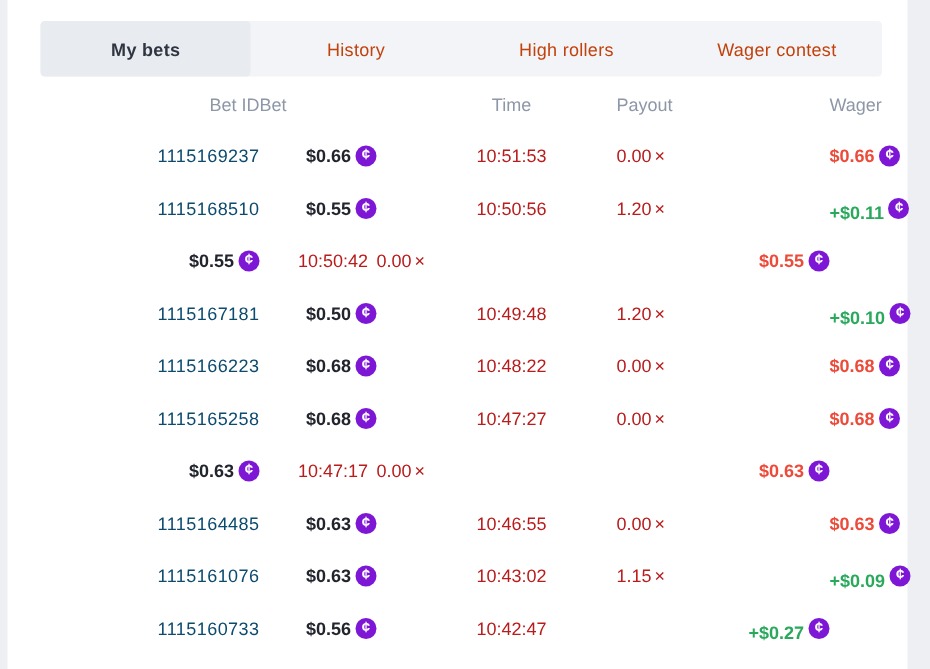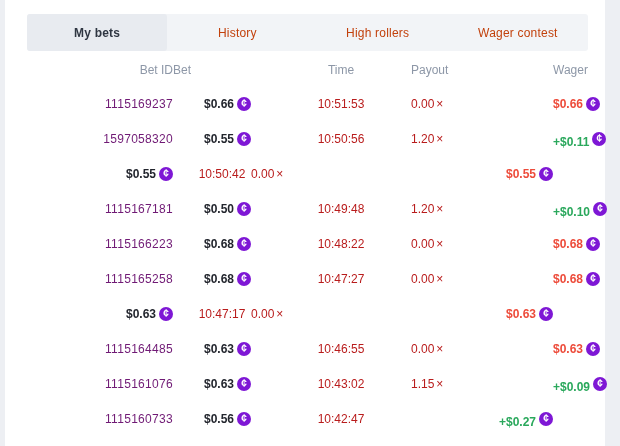--- a/index.html
+++ b/index.html
@@ -39,21 +39,21 @@
   .thead .cell { font-size:12px; color:#8d97a7; font-weight:400; }
   .c-id     { text-align:right; }
   .c-bet    { display:flex; justify-content:flex-end; align-items:center; gap:3px; }
   .c-bet-h  { text-align:left; padding-right:17px; }
   .c-time   { text-align:center; padding-left:20px; }
   .c-payout { text-align:left; }
   .c-profit { display:flex; justify-content:flex-end; align-items:center; gap:3px; }
   .c-profit-h { text-align:right; padding-right:15px; }
 
   .trow { font-size:12px; }
-  .trow .c-id { color:#701a75; letter-spacing:.3px; }
+  .trow .c-id { color:#0c4a6e; letter-spacing:.3px; }
   .bet-amount { color:#22252d; font-weight:700; }
   .trow .c-time, .trow .c-payout { color:#b91c1c; }
   .mult { margin-left:2px; }
   .profit-amount { font-weight:700; }
   .trow.loss .profit-amount { color:#ed4b3a; }
   .trow.win  .profit-amount { color:#2aa85c;margin-top:7px; }
 
   .coin {
     display:inline-flex; width:14px; height:14px; border-radius:50%;
     background:#7e17d5; color:#ffffff;
@@ -93,21 +93,21 @@
       <div class="c-payout">
         <span>0.00</span><span class="mult">×</span>
       </div>
       <div class="c-profit">
         <span class="profit-amount">$0.66</span>
         <span class="coin">¢</span>
       </div>
     </div>
 
     <div class="grid-row trow win">
-      <div class="c-id">1597058320</div>
+      <div class="c-id">1115168510</div>
       <div class="c-bet">
         <span class="bet-amount">$0.55</span>
         <span class="coin">¢</span>
       </div>
       <div class="c-time">10:50:56</div>
       <div class="c-payout">
         <span>1.20</span><span class="mult">×</span>
       </div>
       <div class="c-profit">
         <span class="profit-amount">+$0.11</span>

